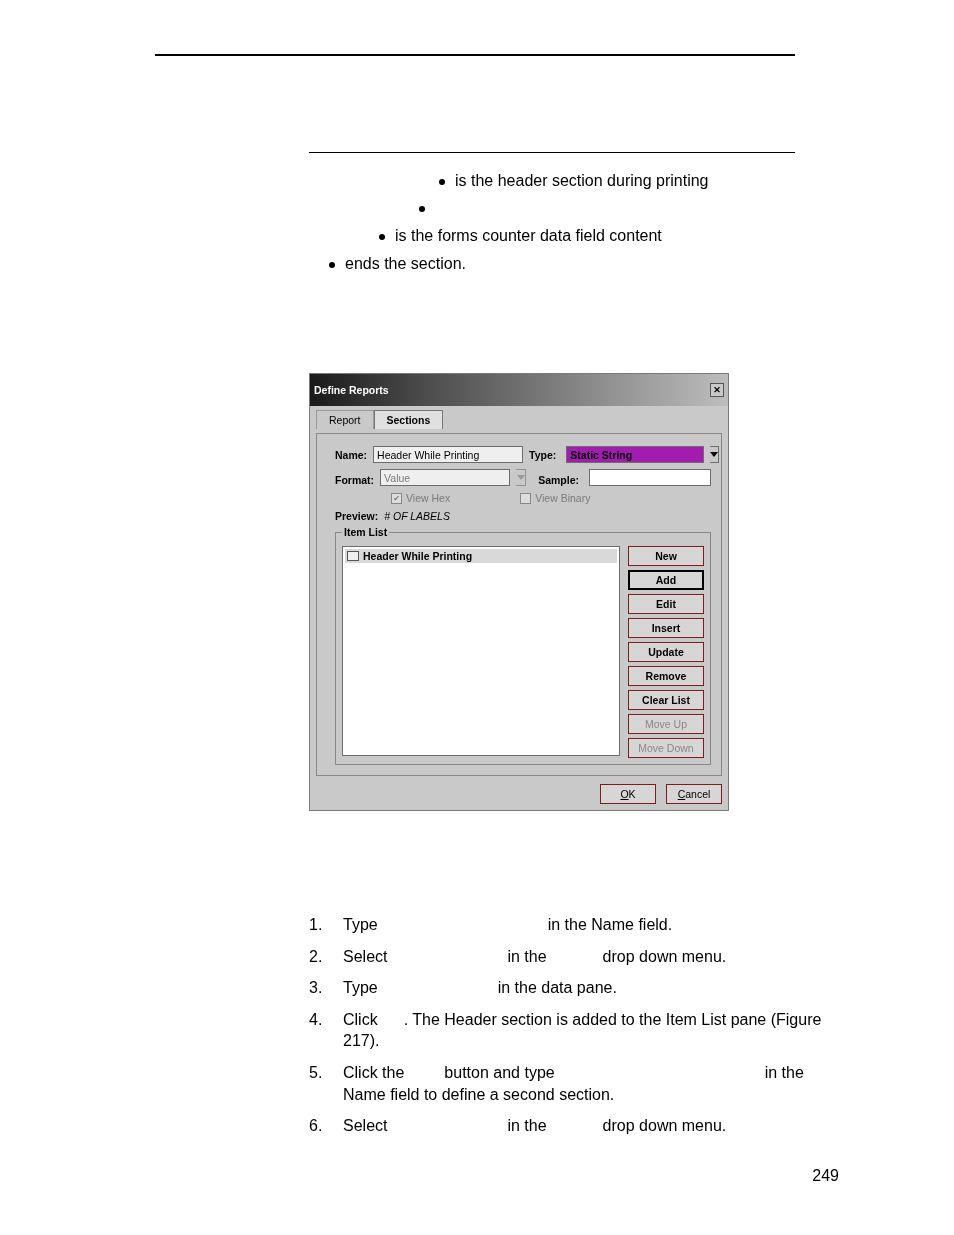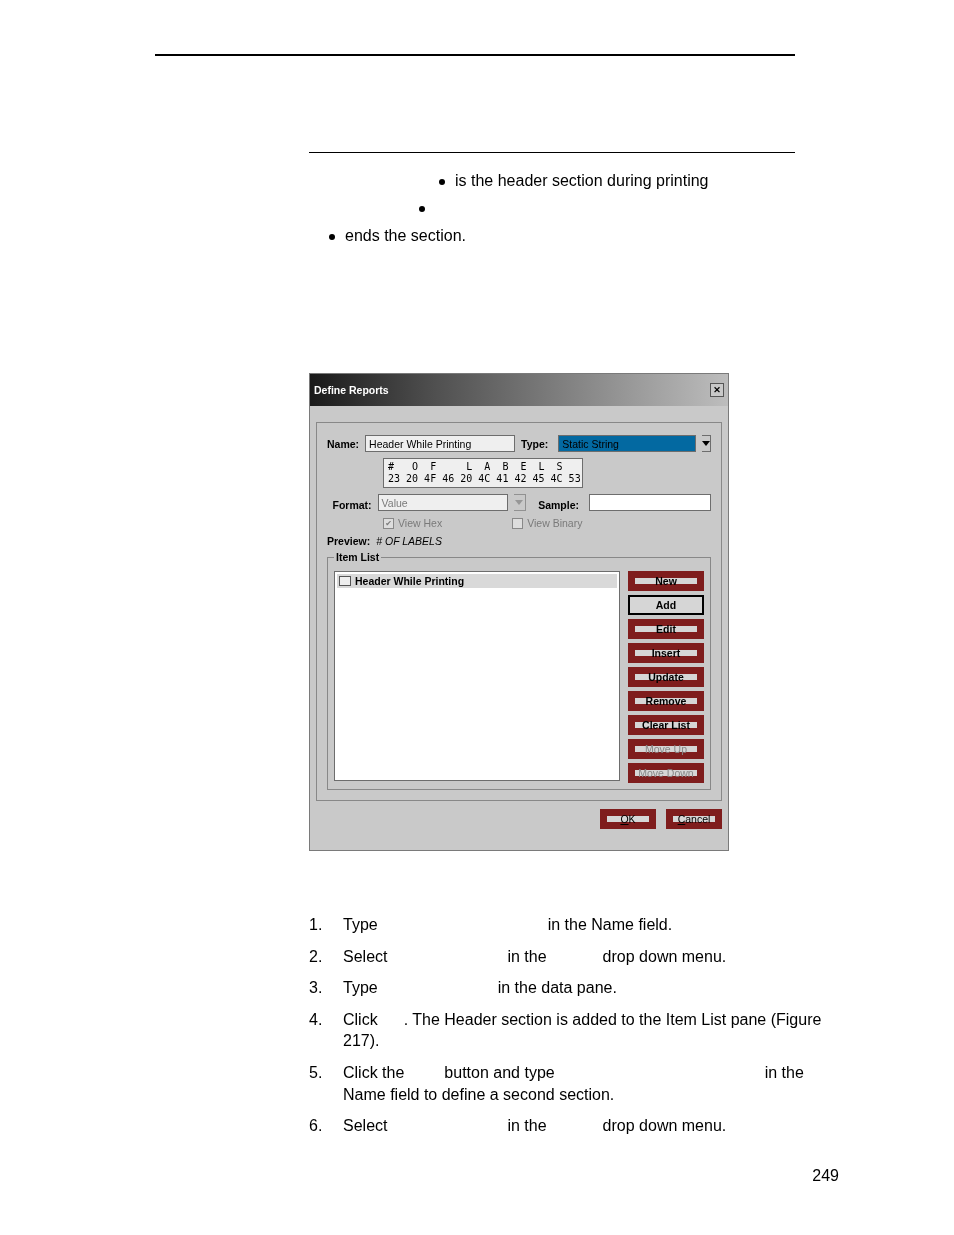--- a/index.html
+++ b/index.html
@@ -19,21 +19,21 @@
   .bullets li.b4 { padding-left: 20px; }
 
   
   .dialog { position: absolute; top: 373px; left: 309px; width: 420px; background: linear-gradient(#c9c9c9,#c9c9c9); border: 1px solid #7a7a7a; font-size: 10.5px; color:#000; }
   .titlebar { height: 18px; background: linear-gradient(to right, #1a1a1a 0%, #505050 30%, #bdbdbd 100%); color:#fff; display:flex; align-items:center; padding:16px 4px; justify-content:space-between; }
   .titlebar .t { font-weight: bold; font-size: 10.5px; }
   .titlebar .close { width:14px; height:14px; background:#c9c9c9; border:1px solid #555; color:#000; display:flex; align-items:center; justify-content:center; font-size:9px; font-weight:bold; }
   .tabs { display:flex; padding: 4px 6px 0 6px; gap:0; }
   .tab { padding: 3px 12px; border:1px solid #777; background:#e0e0e0; border-bottom:none; font-weight:bold; font-size:10.5px; }
   .tab.inactive { background:#c9c9c9; font-weight:normal; border-top-color:#999; border-left-color:#999; border-right-color:#999; }
-  .tabpanel { margin: 16px 6px 6px 6px; border:1px solid #888; background:#c9c9c9; padding: 12px 10px 10px 10px; position:relative; }
+  .tabpanel { margin: 4px 6px 6px 6px; border:1px solid #888; background:#c9c9c9; padding: 12px 10px 10px 18px; position:relative; }
   .row { display:flex; align-items:center; margin-bottom: 6px; gap:6px; }
   .lbl { width: 50px; text-align:right; font-weight:bold; font-size:10.5px; }
   .txtbox { flex:0 0 auto; height:17px; background:#efefef; border:1px solid #6d6d6d; padding:1px 3px; font-size:10.5px; display:flex; align-items:center; }
   .txtbox.dim { color:#7a7a7a; }
   .w-name { width: 150px; }
   .w-type { width: 138px; }
   .w-format { width: 130px; }
   .w-sample { width: 122px; background:#fff;}
   .typelbl { font-weight:bold; font-size:10.5px; margin-left:auto; margin-right:4px; }
   .dropdown-arrow { width:14px; height:17px; background:#c9c9c9; border:1px solid #6d6d6d; border-left:none; display:flex; align-items:center; justify-content:center; }
@@ -43,24 +43,24 @@
   .chk { display:flex; align-items:center; gap:4px; }
   .chk .box { width:11px; height:11px; border:1px solid #888; background:#ddd; display:flex; align-items:center; justify-content:center; font-size:8px; }
   .preview-row { display:flex; gap:6px; font-size:10.5px; }
   .preview-row .plabel { font-weight:bold; }
   .preview-row .pval { font-style: italic; font-weight:normal; }
   .itemlist-area { display:flex; gap:8px; margin-top:2px; }
   .listbox { flex:1; height: 210px; background:#fff; border:1px solid #6d6d6d; padding:2px; }
   .listitem { display:flex; align-items:center; gap:4px; background:#d9d9d9; padding:1px 2px; font-weight:bold; font-size:10.5px; }
   .listitem .ico { width:12px; height:10px; border:1px solid #555; background:#eee; }
   .btncol { display:flex; flex-direction:column; gap:4px; width:76px; }
-  .dbtn { height:20px; background:#d6d6d6; border:7px solid #7f1d1d; font-size:10.5px; font-weight:bold; display:flex; align-items:center; justify-content:center; }
+  .dbtn { height:20px; background:#d6d6d6; border:1px solid #7f1d1d; font-size:10.5px; font-weight:bold; display:flex; align-items:center; justify-content:center; }
   .dbtn.add { border:2px solid #000; }
   .dbtn.disabled { color:#888; font-weight:normal;text-align:right; }
-  .bottom-btns { display:flex; justify-content:flex-end; gap:10px; margin-top:8px; padding: 0 6px 21px 0;}
+  .bottom-btns { display:flex; justify-content:flex-end; gap:10px; margin-top:8px; padding: 0 6px 6px 0;}
   .bottom-btns .dbtn { width:56px; font-weight:normal; }
   .bottom-btns .dbtn .u { text-decoration: underline; }
   fieldset.itemlist-fs { border:1px solid #888; margin-top:4px; padding:6px; }
   fieldset.itemlist-fs legend { font-weight:bold; font-size:10.5px; padding:0 2px; }
   .steps { position: absolute; top: 914px; left: 309px; width: 530px; font-size: 16px; }
   .steps ol { list-style:none; }
   .steps li { display:flex; gap:14px; margin-bottom: 10px; line-height:1.35; }
   .steps li .num { width: 20px; flex:0 0 20px; }
   .steps li .body { flex:1; }
   .gap { display:inline-block; }
@@ -73,43 +73,46 @@
 <body>
 
 <div class="page">
   <div class="hr-top"></div>
   <div class="hr-sub"></div>
 
   <div class="content">
     <ul class="bullets center">
       <li class="b1"><span class="mark"></span><span>is the header section during printing</span></li>
       <li class="b2"><span class="mark"></span></li>
+      <li class="b3"><span class="mark"></span><span>is the forms counter data field content</span></li>
       <li class="b4"><span class="mark"></span><span>ends the section.</span></li>
     </ul>
   </div>
 
   <div class="dialog">
     <div class="titlebar">
       <span class="t">Define Reports</span>
       <span class="close">✕</span>
     </div>
+    <div class="tabs">
+      <div class="tab inactive">Report</div>
+      <div class="tab">Sections</div>
+    </div>
     <div class="tabpanel">
       <div class="row">
         <span class="lbl">Name:</span>
         <span class="txtbox w-name">Header While Printing</span>
         <span class="typelbl">Type:</span>
-        <span class="txtbox w-type" style="background:#0369a1;font-weight:normal;">Static String</span>
+        <span class="txtbox w-type" style="background:#a21caf;font-weight:bold;">Static String</span>
         <span class="dropdown-arrow">
             <svg viewBox="0 0 10 6">
               <path d="M0 0 L10 0 L5 6 Z" fill="#000"></path>
             </svg>
           </span>
       </div>
-      <div class="hexpane"><span>#   O  F     L  A  B  E  L  S</span>
-<span>23 20 4F 46 20 4C 41 42 45 4C 53</span></div>
       <div class="row" style="margin-top:6px;align-items:flex-end;">
         <span class="lbl">Format:</span>
         <span class="txtbox w-format dim">Value</span>
         <span class="dropdown-arrow" style="opacity:.6">
             <svg viewBox="0 0 10 6">
               <path d="M0 0 L10 0 L5 6 Z" fill="#777"></path>
             </svg>
           </span>
         <span class="typelbl" style="margin-left:6px;">Sample:</span>
         <span class="txtbox w-sample"></span>

